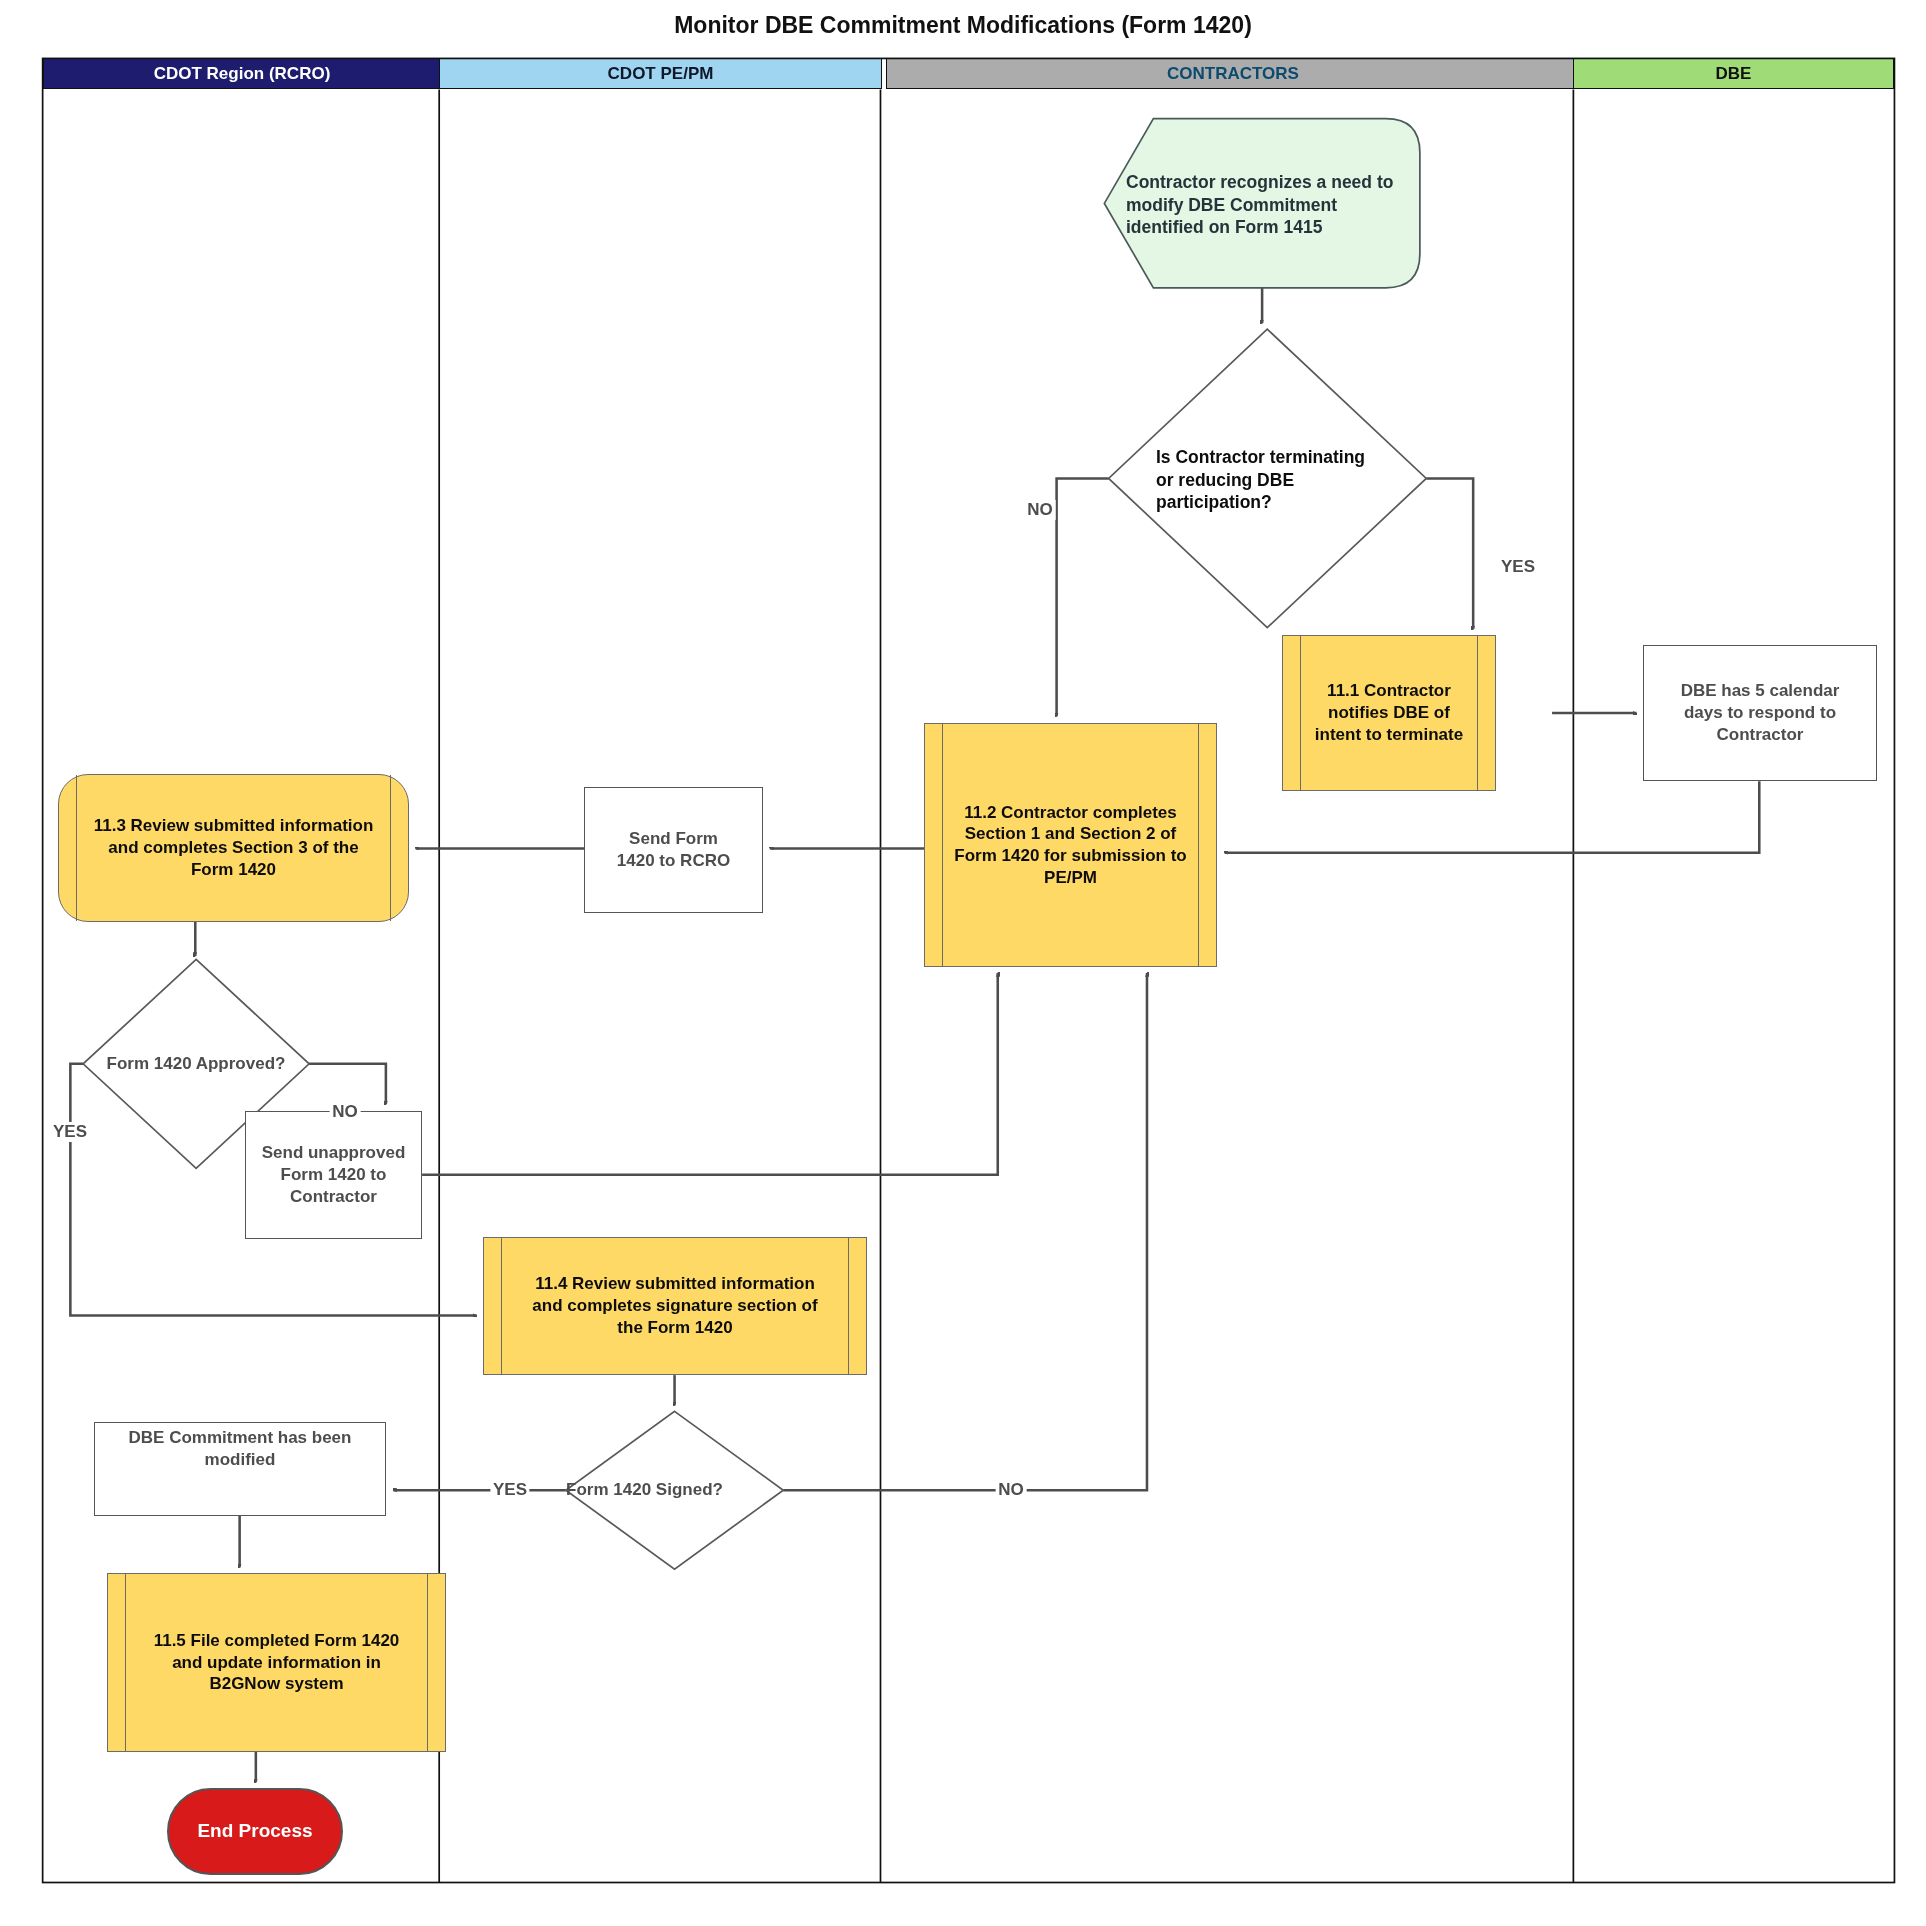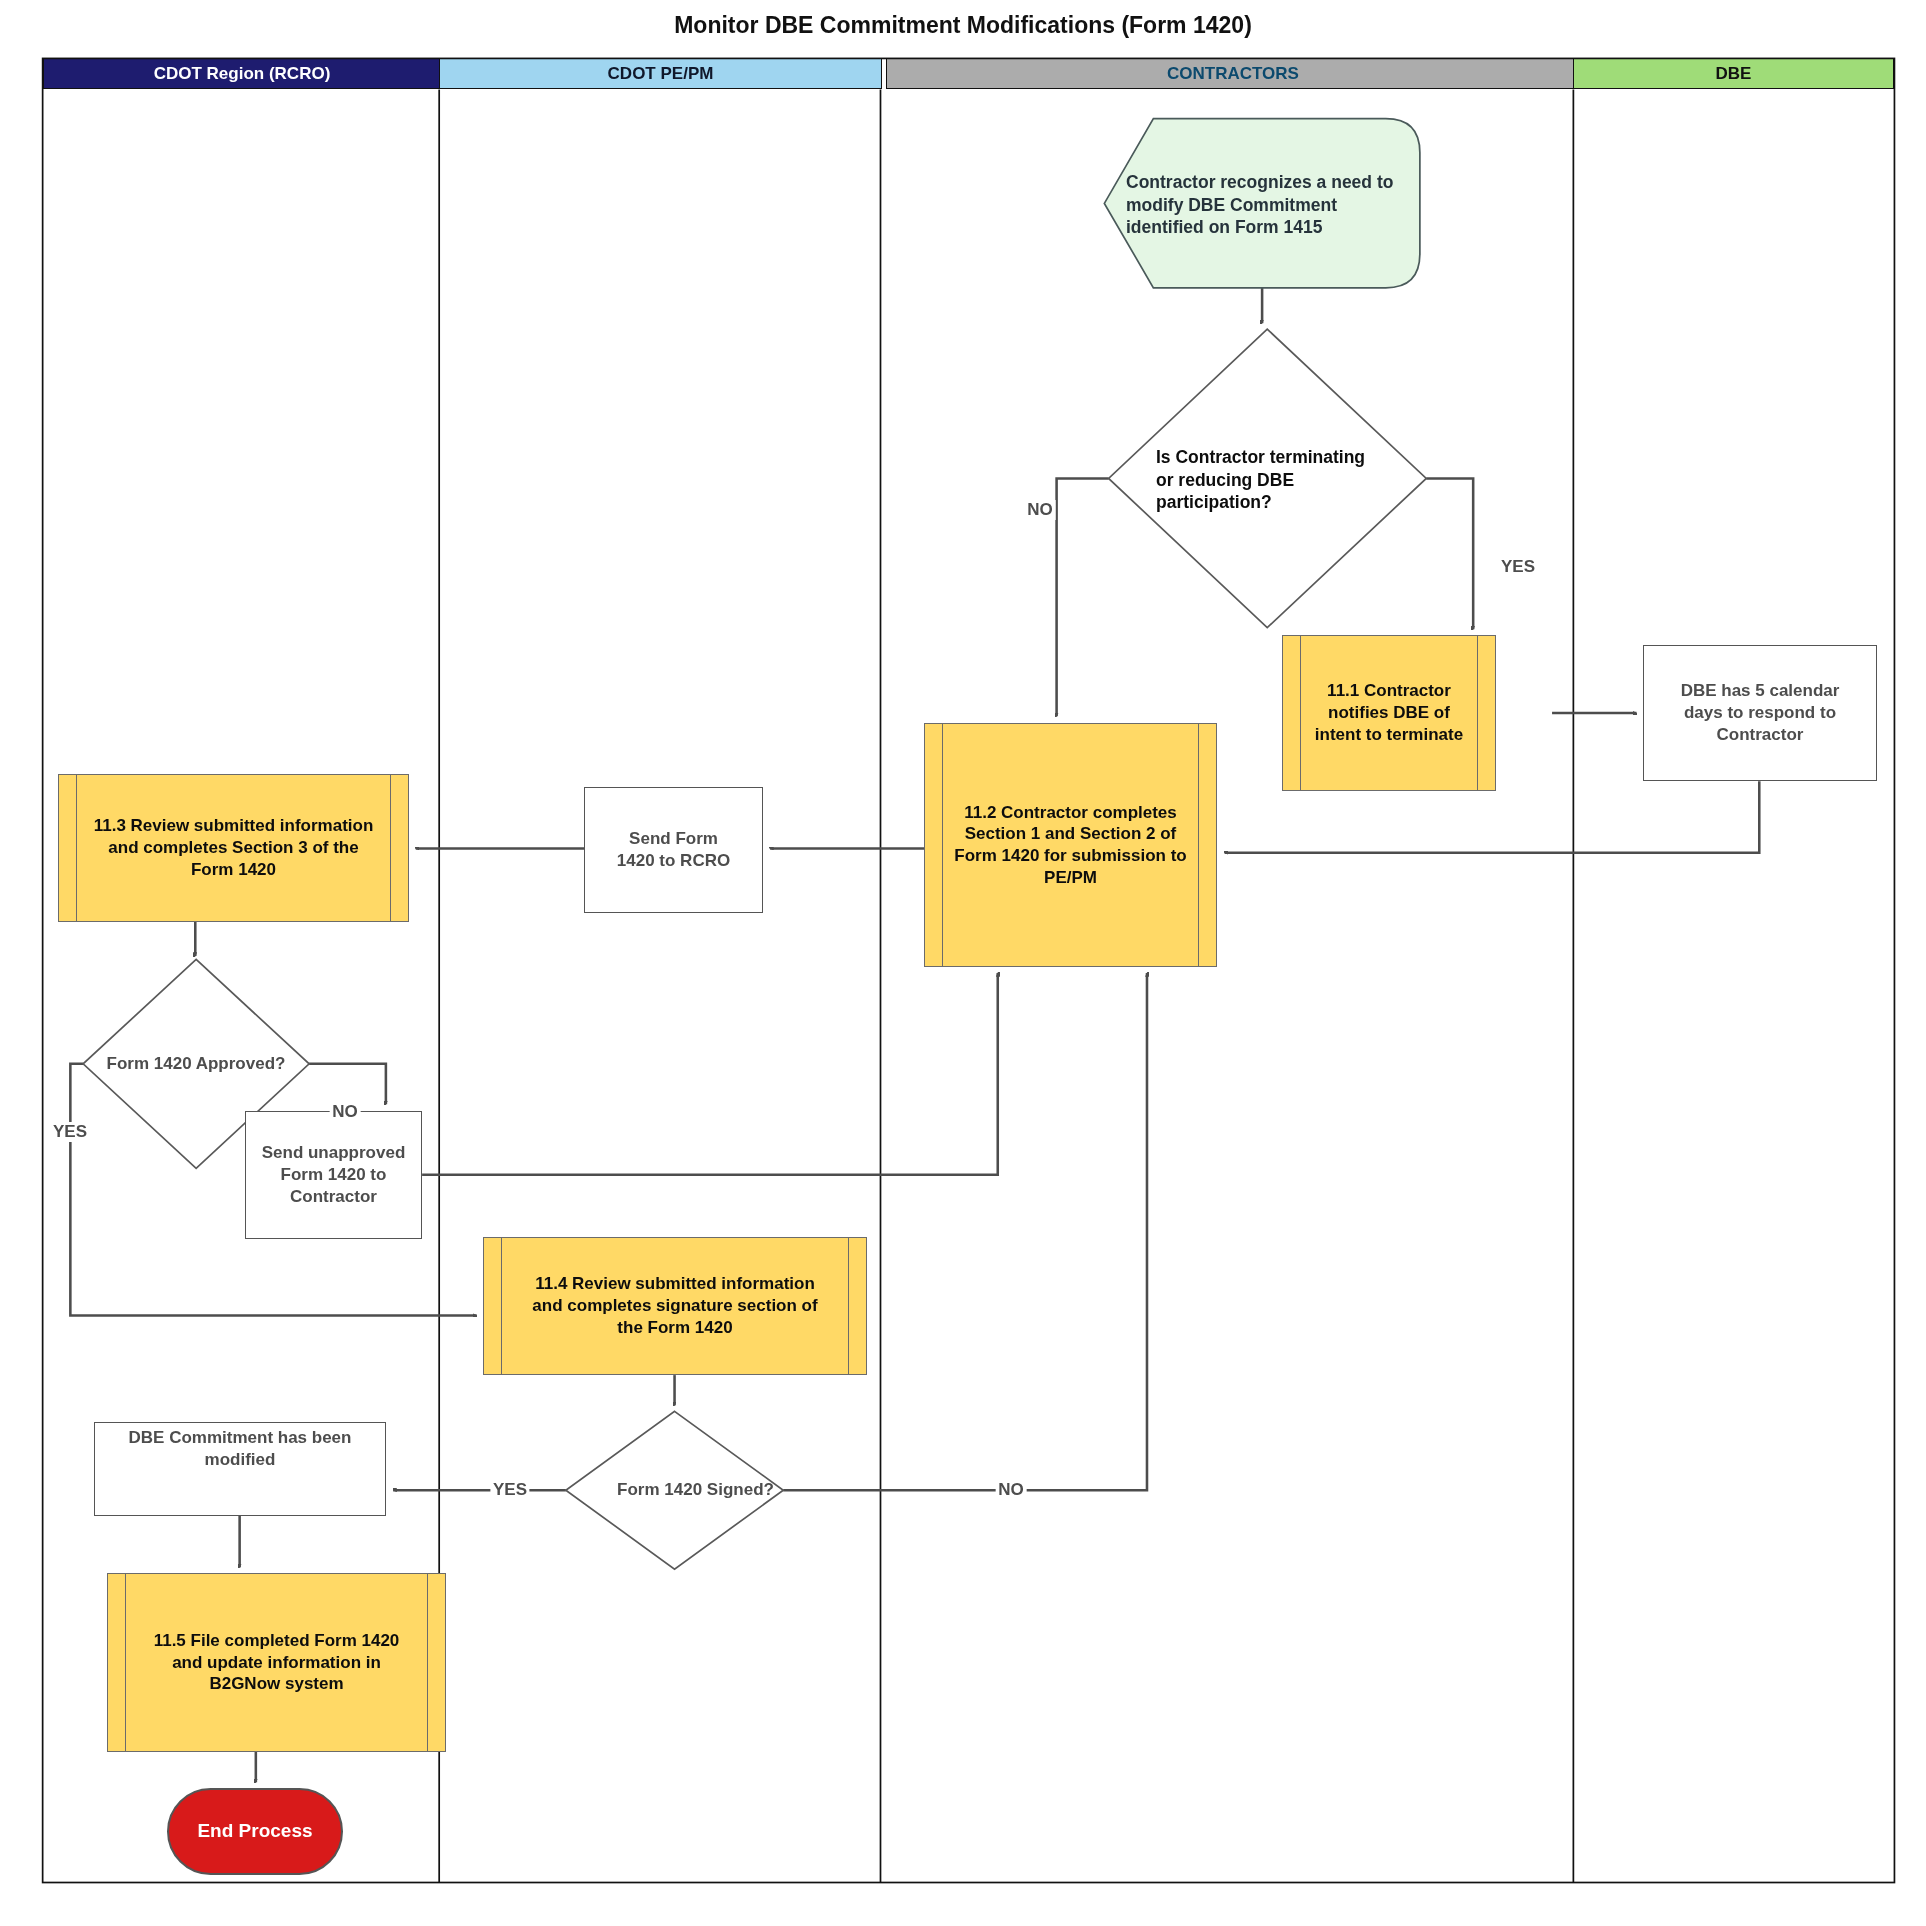--- a/index.html
+++ b/index.html
@@ -88,27 +88,27 @@
     <path d="M 2705 278 L 3250 278 Q 3330 278 3330 358 L 3330 595 Q 3330 675 3250 675 L 2705 675 L 2590 477 Z" fill="#E4F6E4" stroke="#4A5A5A" stroke-width="4"></path>
 
     <polygon points="2972,772 3345,1122 2972,1472 2600,1122" fill="#ffffff" stroke="#595959" stroke-width="4"></polygon>
     <polygon points="460,2250 725,2495 460,2740 195,2495" fill="#ffffff" stroke="#595959" stroke-width="4"></polygon>
     <polygon points="1582,3310 1837,3495 1582,3680 1327,3495" fill="#ffffff" stroke="#595959" stroke-width="4"></polygon>
   </svg>
 
   <div class="shape-text hex-text" style="left:1126px;top:128px;width:277px;height:154px;">Contractor recognizes a need to modify DBE Commitment identified on Form 1415</div>
   <div class="shape-text dia-text-dark" style="left:1156px;top:397px;width:222px;height:166px;">Is Contractor terminating or reducing DBE participation?</div>
   <div class="shape-text dia-text" style="left:102px;top:1017px;width:188px;height:94px;">Form 1420 Approved?</div>
-  <div class="shape-text dia-text" style="left:606px;top:1443px;width:179px;height:94px;">Form 1420 Signed?</div>
+  <div class="shape-text dia-text" style="left:555px;top:1443px;width:179px;height:94px;">Form 1420 Signed?</div>
 
   <div class="node task pad" style="left:1282px;top:635px;width:214px;height:156px;">11.1 Contractor notifies DBE of intent to terminate</div>
   <div class="node proc pad" style="left:1643px;top:645px;width:234px;height:136px;">DBE has 5 calendar days to respond to Contractor</div>
   <div class="node task pad" style="left:924px;top:723px;width:293px;height:244px;">11.2 Contractor completes Section 1 and Section 2 of Form 1420 for submission to PE/PM</div>
   <div class="node proc pad" style="left:584px;top:787px;width:179px;height:126px;">Send Form 1420 to RCRO</div>
-  <div class="node task" style="left:58px;top:774px;width:351px;height:148px;padding:4.3px 30px;">11.3 Review submitted information and completes Section 3 of the Form 1420</div>
+  <div class="node task" style="left:58px;top:774px;width:351px;height:148px;padding:4.3px 30px;border-radius:30px;">11.3 Review submitted information and completes Section 3 of the Form 1420</div>
   <div class="node proc" style="left:245px;top:1111px;width:177px;height:128px;padding:4.3px 12.8px;">Send unapproved Form 1420 to Contractor</div>
   <div class="node task" style="left:483px;top:1237px;width:384px;height:138px;padding:1px 34px;">11.4 Review submitted information and completes signature section of the Form 1420</div>
   <div class="node proc" style="left:94px;top:1422px;width:292px;height:94px;padding:4.3px 23.5px;align-items:flex-start;">DBE Commitment has been modified</div>
   <div class="node task" style="left:85px;top:1573px;width:339px;height:179px;padding:4.3px 32px;margin-left:22px;">11.5 File completed Form 1420 and update information in B2GNow system</div>
   <div class="node pill" style="left:167px;top:1788px;width:176px;height:87px;">End Process</div>
 
   <div class="edge-label" style="left:1040px;top:510px;">NO</div>
   <div class="edge-label" style="left:1518px;top:567px;">YES</div>
   <div class="edge-label" style="left:70px;top:1132px;">YES</div>
   <div class="edge-label" style="left:345px;top:1112px;">NO</div>

